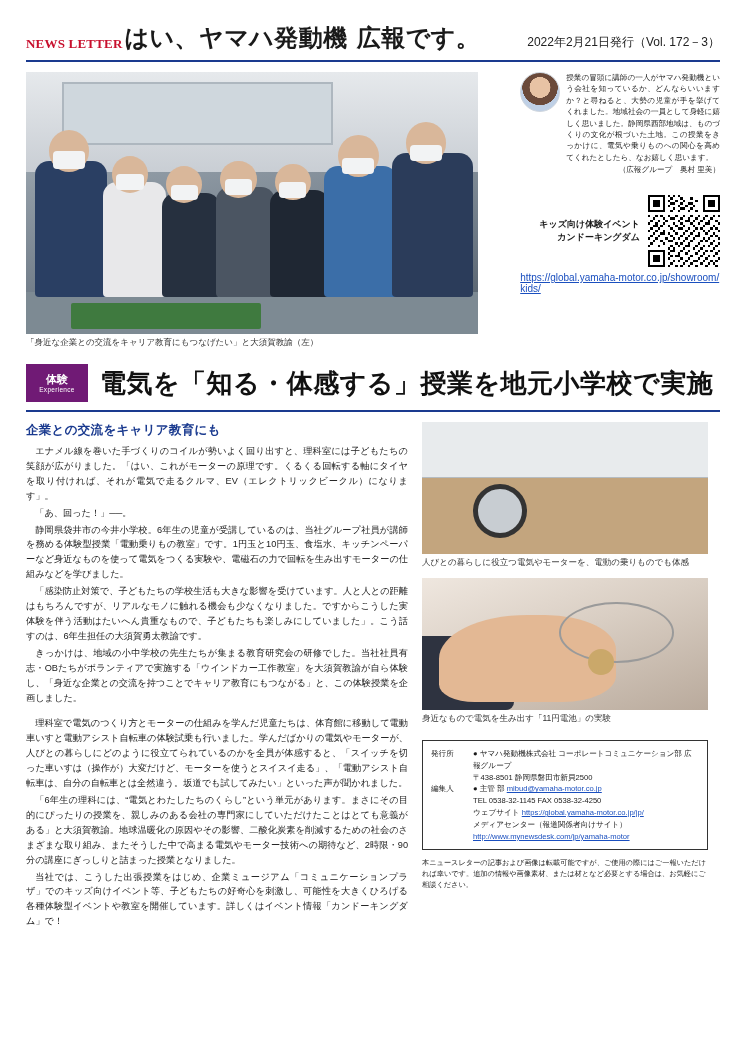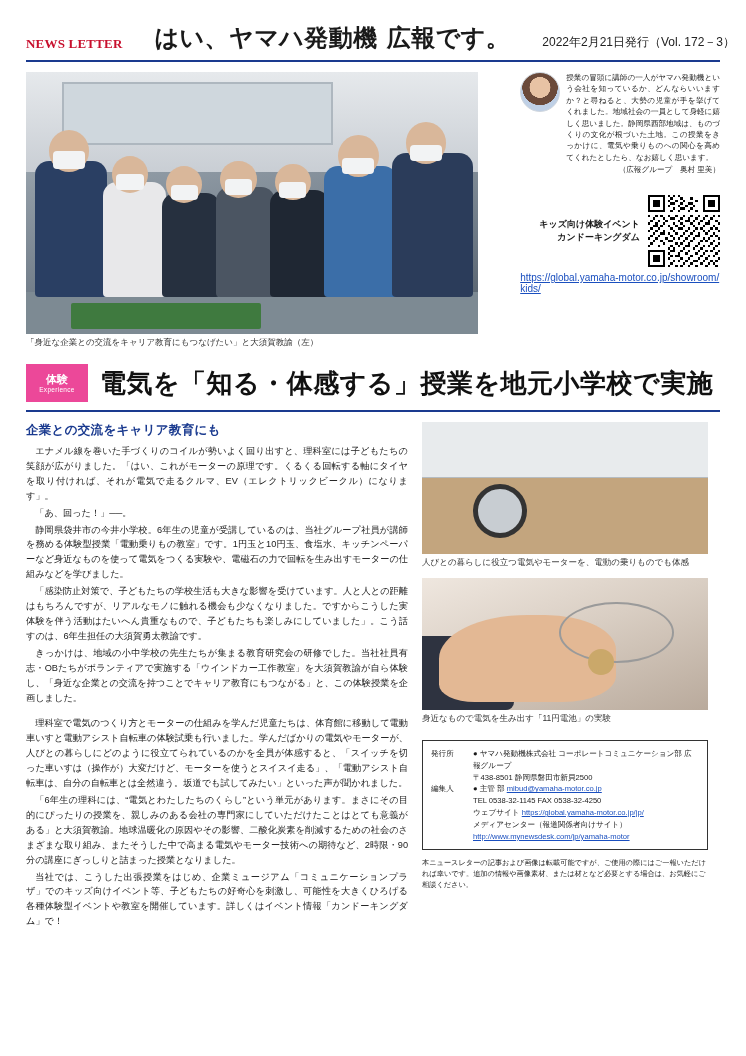--- a/index.html
+++ b/index.html
@@ -8,21 +8,21 @@
     width: 746px; height: 1056px;
     background: #ffffff;
     font-family: "Liberation Sans", sans-serif;
     color: #1a1a1a;
     position: relative;
     overflow: hidden;
   }
   .page { position: absolute; left:0; top:0; width:746px; height:1056px; padding: 22px 26px 10px 26px; }
 
   
-  .masthead { display:flex; align-items:flex-end; gap:32px; padding-bottom:4px; }
+  .masthead { display:flex; align-items:flex-end; gap:2px; padding-bottom:4px; }
   .nl-label { color:#c8102e; font-weight:bold; font-size:13px; letter-spacing:0.2px; font-family:"Liberation Serif", serif; white-space:nowrap; padding-bottom:2px; }
   .nl-title { font-family:"DejaVu Serif", serif; font-weight:bold; font-size:24px; letter-spacing:0.5px; white-space:nowrap; }
   .nl-issue { margin-left:auto; font-size:12px; color:#222; padding-bottom:3px; white-space:nowrap; }
   .rule { height:2px; background:#1a3a8f; margin-top:2px; }
 
   
   .hero-wrap { display:flex; gap:10px; margin-top:10px; }
   .hero-left { width:504px; }
   .hero-photo {
     width:452px; height:262px; position:relative; overflow:hidden;
@@ -64,21 +64,21 @@
   .comment-text { font-size:7.6px; line-height:1.5; color:#222; text-align:justify; }
   .comment-sign { font-size:7.6px; text-align:right; margin-top:2px; }
 
   .qr-row { display:flex; align-items:center; gap:8px; margin-top:20px; }
   .qr-label { font-size:9px; line-height:1.45; font-weight:bold; text-align:right; flex:1; }
   .qr { width:72px; height:72px; flex:0 0 72px; background:#fff; position:relative; }
   .qr-url { font-size:10px; color:#1a4fbf; text-decoration:underline; margin-top:5px; word-break:break-all; text-align:left; }
 
   
   .headline-row { display:flex; align-items:center; gap:12px; margin-top:16px; }
-  .exp-badge { width:62px; height:38px; background:#ec4899; color:#fff; display:flex; flex-direction:column; align-items:center; justify-content:center; line-height:1.1; }
+  .exp-badge { width:62px; height:38px; background:#701a75; color:#fff; display:flex; flex-direction:column; align-items:center; justify-content:center; line-height:1.1; }
   .exp-badge .jp { font-size:11px; font-weight:bold; }
   .exp-badge .en { font-size:6.5px; letter-spacing:0.3px; }
   .headline { font-family:"DejaVu Serif", serif; font-weight:bold; font-size:26px; letter-spacing:0.5px; color:#111; }
   .hr-blue { height:2px; background:#1a3a8f; margin-top:8px; }
 
   
   .body-wrap { display:flex; gap:14px; margin-top:10px; }
   .col-left { width:382px; }
   .col-right { width:286px; }
   h3.sub { color:#1a3a8f; font-size:12.5px; font-weight:bold; margin:0 0 5px 0; letter-spacing:0.3px; }

